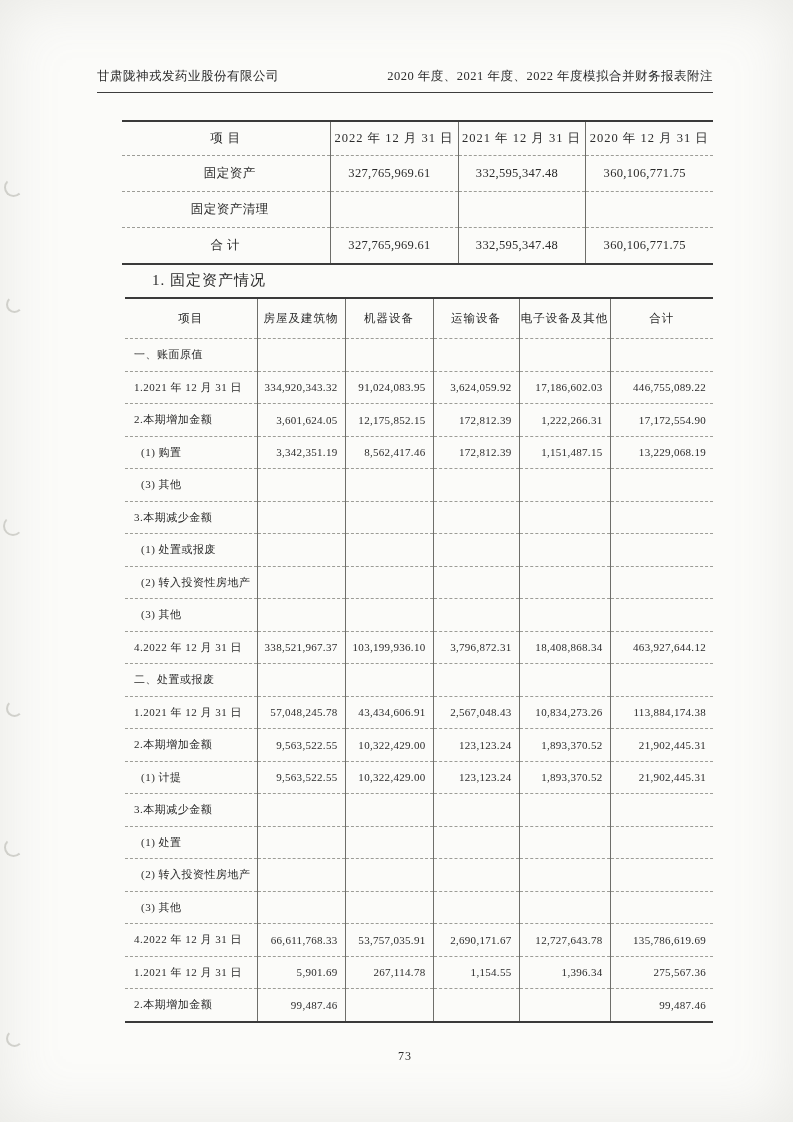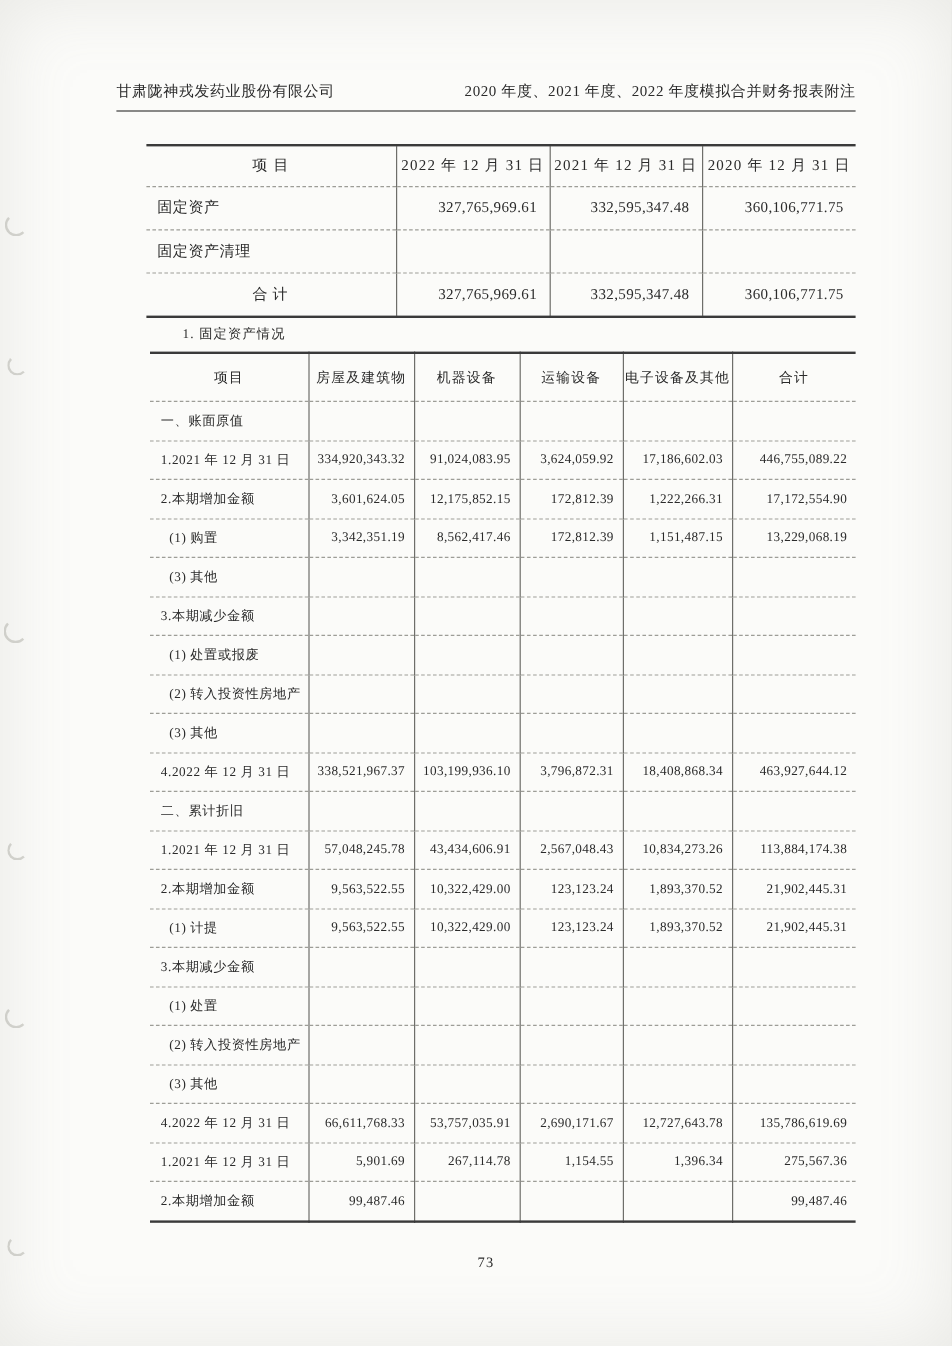--- a/index.html
+++ b/index.html
@@ -31,25 +31,25 @@
   td.num{text-align:right;padding-right:7px;font-size:11px;letter-spacing:0.3px;}
   td.lbl{text-align:left;padding-left:9px;font-size:11px;letter-spacing:0.5px;}
   td.lbl.ind{padding-left:16px;}
   td.lbl.ctr{text-align:center;padding-left:0;}
   tbody tr td{border-top:1px dashed #9d9d97;}
   th + th, td + td{border-left:1px solid #6e6e6a;}
   
   .t1-wrap{margin:27px 80px 0 122px;}
   .t1{width:591px;border-top:2.3px solid #3a3a3a;border-bottom:2.3px solid #3a3a3a;}
   .t1 th{height:31px;font-size:12.5px;}
-  .t1 td{height:33px;}
+  .t1 td{height:33px;text-align:center;}
   .t1 td.num{font-size:12.5px;padding-right:10px;}
   .t1 td.lbl{font-size:12.5px;}
   
-  .section-heading{margin:6px 0 7px 152px;font-size:11px;letter-spacing:1px;}
+  .section-heading{margin:6px 0 7px 152px;font-size:15px;letter-spacing:1px;}
   
   .t2-wrap{margin:0 80px 0 125px;}
   .t2{width:588px;border-top:2.3px solid #3a3a3a;border-bottom:2.3px solid #3a3a3a;}
   .t2 th{height:37px;font-size:11.5px;}
   .t2 td{height:29.5px;}
   
   .doc-footer{margin-top:26px;text-align:center;margin-left:97px;margin-right:80px;}
   .page-number{font-size:12px;letter-spacing:1px;}
 </style>
 </head>
@@ -207,21 +207,21 @@
           </tr>
           <tr>
             <td class="lbl">4.2022 年 12 月 31 日</td>
             <td class="num">338,521,967.37</td>
             <td class="num">103,199,936.10</td>
             <td class="num">3,796,872.31</td>
             <td class="num">18,408,868.34</td>
             <td class="num">463,927,644.12</td>
           </tr>
           <tr>
-            <td class="lbl">二、累计折旧</td>
+            <td class="lbl">二、处置或报废</td>
             <td class="num"></td>
             <td class="num"></td>
             <td class="num"></td>
             <td class="num"></td>
             <td class="num"></td>
           </tr>
           <tr>
             <td class="lbl">1.2021 年 12 月 31 日</td>
             <td class="num">57,048,245.78</td>
             <td class="num">43,434,606.91</td>

